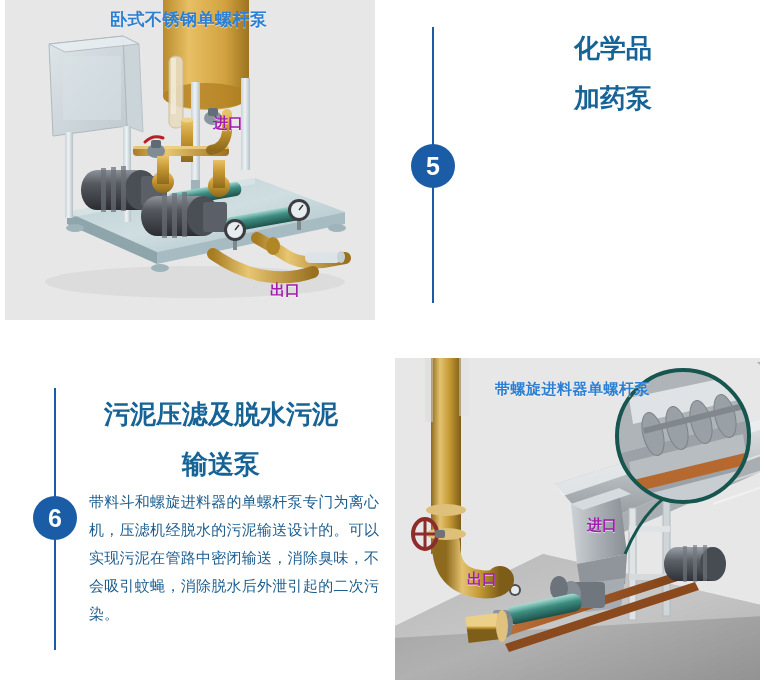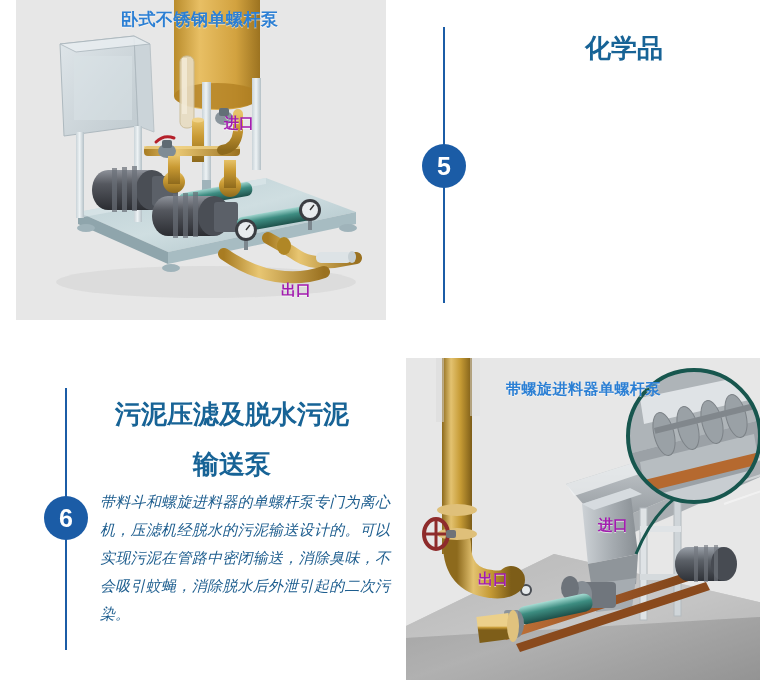--- a/index.html
+++ b/index.html
@@ -1,21 +1,21 @@
 <!DOCTYPE html>
 <html><head>
 <meta charset="utf-8">
 <style>
   html,body{margin:0;padding:0;}
   body{
     width:760px;height:680px;background:#ffffff;
     font-family:"Liberation Sans","DejaVu Sans",sans-serif;
     overflow:hidden;position:relative;
   }
-  .stage{position:absolute;left:16px;top:0;width:636px;height:680px;}
+  .stage{position:absolute;left:5px;top:0;width:636px;height:680px;}
 
   
   .img-panel{position:absolute;background:#e7e7e7;overflow:hidden;}
   #panel-top-left{left:0;top:0;width:370px;height:320px;}
   #panel-bottom-right{left:390px;top:358px;width:370px;height:322px;}
 
   .panel-caption{
     position:absolute;color:#2b7fd4;font-weight:bold;
     letter-spacing:.5px;white-space:nowrap;
     text-shadow:0 1px 0 rgba(255,255,255,.55);
@@ -207,35 +207,36 @@
 
   <div class="text-block" style="left:0;top:0;width:760px;height:330px;">
 
     <div class="rule" style="left:427px;top:27px;height:276px;"></div>
 
     <div class="badge" style="left:406px;top:144px;">
       <span>5</span>
     </div>
 
     <div class="headline" style="left:460px;top:26px;width:296px;text-align:center;">化学品</div>
+    <div class="headline" style="left:460px;top:76px;width:296px;">加药泵</div>
 
   </div>
 
   <div class="text-block" style="left:0;top:358px;width:390px;height:322px;">
 
     <div class="rule" style="left:49px;top:30px;height:262px;"></div>
 
     <div class="badge" style="left:28px;top:138px;">
       <span>6</span>
     </div>
 
     <div class="headline" style="left:60px;top:84px;width:312px;">输送泵</div>
     <div class="headline" style="left:60px;top:34px;width:312px;">污泥压滤及脱水污泥</div>
 
-    <div class="body-copy" style="left:84px;top:130px;width:290px;font-style:italic;">带料斗和螺旋进料器的单螺杆泵专门为离心机，压滤机经脱水的污泥输送设计的。可以实现污泥在管路中密闭输送，消除臭味，不会吸引蚊蝇，消除脱水后外泄引起的二次污染。</div>
+    <div class="body-copy" style="left:84px;top:130px;width:290px;">带料斗和螺旋进料器的单螺杆泵专门为离心机，压滤机经脱水的污泥输送设计的。可以实现污泥在管路中密闭输送，消除臭味，不会吸引蚊蝇，消除脱水后外泄引起的二次污染。</div>
   </div>
 
   <div class="img-panel" id="panel-bottom-right">
 
     <svg class="ill" viewBox="0 0 370 322" preserveAspectRatio="none">
       <defs>
         <linearGradient id="slabG" x1="0" y1="0" x2="1" y2="1">
           <stop offset="0" stop-color="#9a9a9a"></stop>
           <stop offset=".5" stop-color="#bdbdbd"></stop>
           <stop offset="1" stop-color="#8e8e8e"></stop>

